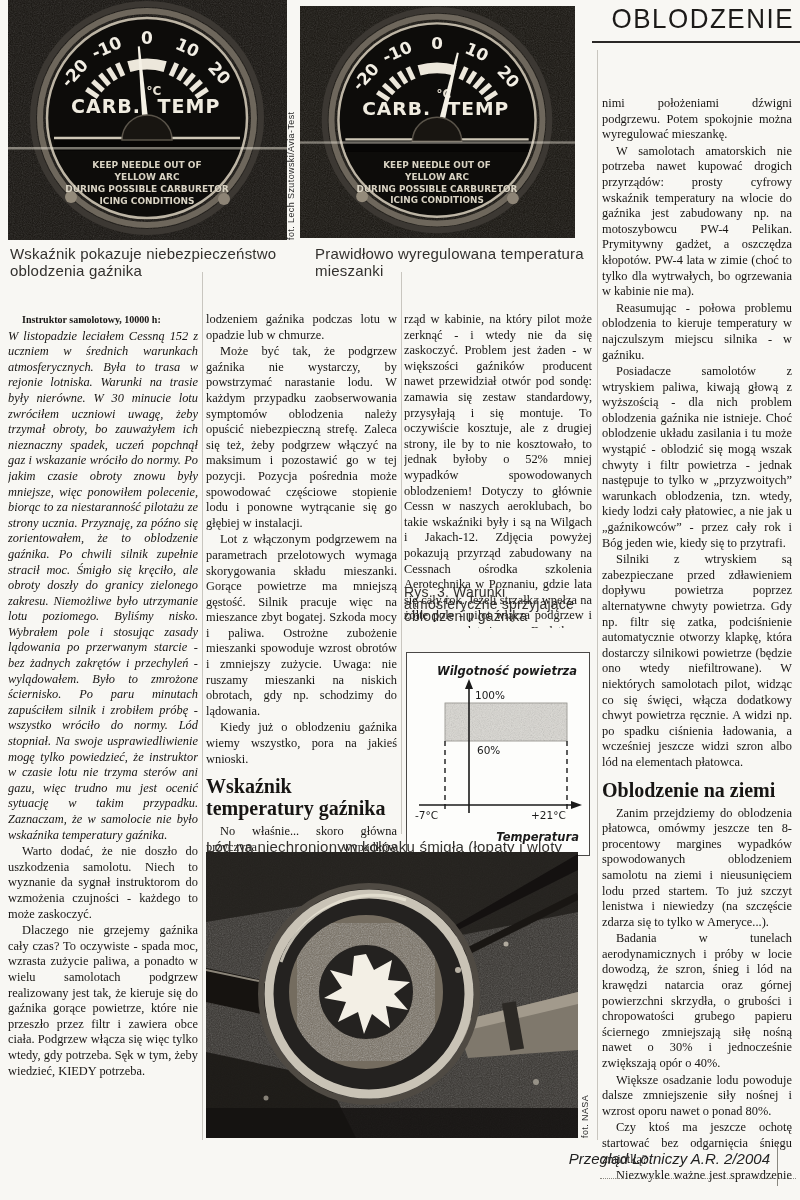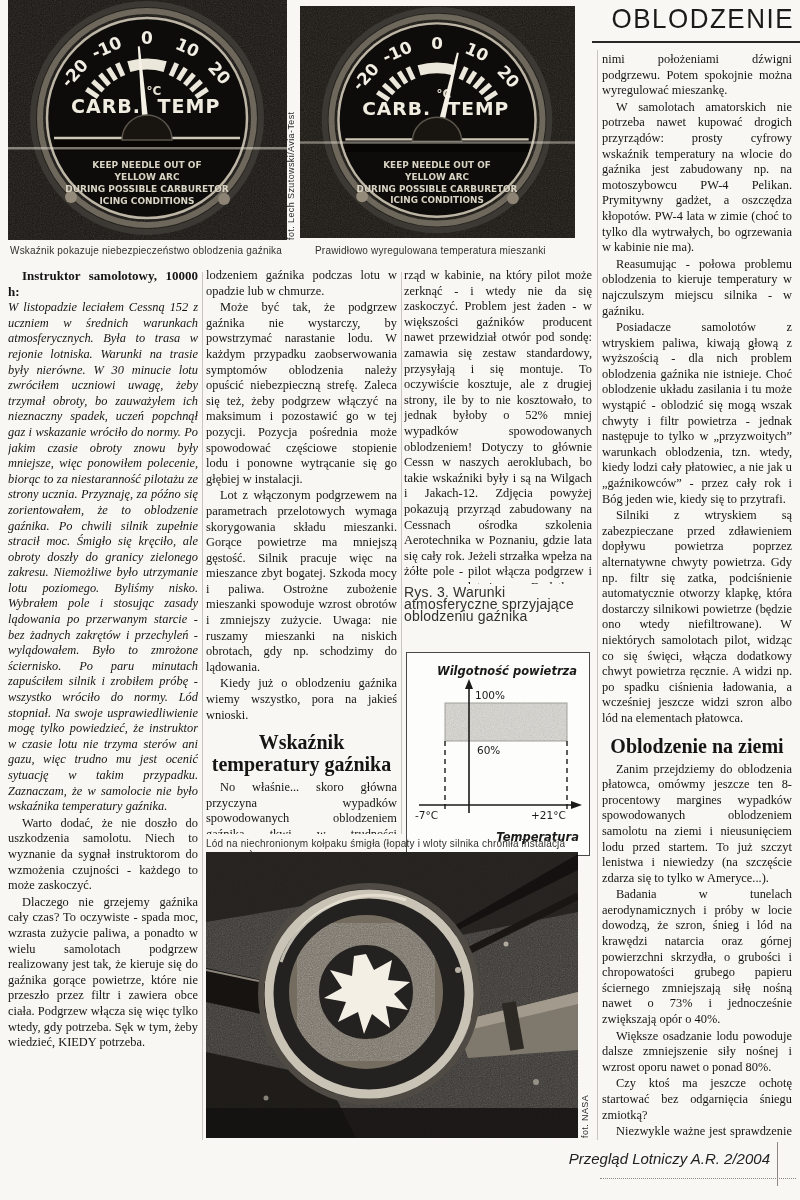--- a/index.html
+++ b/index.html
@@ -9,29 +9,29 @@
   
   #hdr-title{top:4px;left:598px;width:196px;text-align:right;
     font-family:"Liberation Sans",sans-serif;font-size:26px;font-weight:400;
     letter-spacing:1.5px;color:#1c1a18;transform:scaleY(1.05);}
   #hdr-rule{top:41px;left:592px;width:208px;height:0;border-top:2px solid #2a2826;}
   
   .photo{background:#141210;}
   .vcred{writing-mode:vertical-rl;transform:rotate(180deg);
     font-family:"Liberation Sans",sans-serif;font-size:9px;color:#2b2b2b;
     letter-spacing:.4px;white-space:nowrap;}
-  .cap{font-family:"Liberation Sans",sans-serif;font-size:10px;color:#33312e;letter-spacing:.2px;}
-  
-  .col{position:absolute;overflow:hidden;text-align:justify;font-size:12.4px;line-height:15.6px;}
+  .cap{font-family:"Liberation Sans",sans-serif;font-size:15px;color:#33312e;letter-spacing:.2px;}
+  
+  .col{position:absolute;overflow:hidden;text-align:justify;font-size:12.4px;line-height:15.6px;margin-top:44px;}
   .col p{margin:0 0 1px 0;}
   .col p.ind{text-indent:14px;}
   .ital{font-style:italic;}
-  .inlhead{font-weight:bold;font-size:13px;text-indent:14px;}
+  .inlhead{font-weight:bold;font-size:10px;text-indent:14px;}
   h2.sec{font-family:"Liberation Serif",serif;font-weight:bold;font-size:20px;
-    line-height:22px;margin:8px 0 5px 0;text-align:center;text-indent:0;}
+    line-height:22px;margin:8px 0 5px 0;text-align:left;text-indent:0;}
   .vline{position:absolute;width:0;border-left:1px solid #c9c6bf;}
   
   #fig-cap{left:404px;top:586px;width:186px;font-size:14px;line-height:12px;}
   #fig-box{left:406px;top:612px;width:182px;height:202px;background:#fdfdfb;border:1px solid #4a4846;margin-top:40px;}
   
   #bcap{left:206px;top:838px;width:380px;}
   
   #foot{left:400px;top:1150px;width:370px;text-align:right;
     font-family:"Liberation Sans",sans-serif;font-style:italic;font-size:15px;color:#222;}
   #foot-rule{left:600px;top:1178px;width:196px;border-top:1px dotted #8a8880;}
@@ -203,21 +203,21 @@
   </div>
 
   <div class="col" style="left:602px;top:52px;width:190px;height:1088px;">
     <p>nimi położeniami dźwigni podgrzewu. Potem spokojnie można wyregulować mieszankę.</p>
     <p class="ind">W samolotach amatorskich nie potrzeba nawet kupować drogich przyrządów: prosty cyfrowy wskaźnik temperatury na wlocie do gaźnika jest zabudowany np. na motoszybowcu PW-4 Pelikan. Prymitywny gadżet, a oszczędza kłopotów. PW-4 lata w zimie (choć to tylko dla wytrwałych, bo ogrzewania w kabinie nie ma).</p>
     <p class="ind">Reasumując - połowa problemu oblodzenia to kieruje temperatury w najczulszym miejscu silnika - w gaźniku.</p>
     <p class="ind">Posiadacze samolotów z wtryskiem paliwa, kiwają głową z wyższością - dla nich problem oblodzenia gaźnika nie istnieje. Choć oblodzenie układu zasilania i tu może wystąpić - oblodzić się mogą wszak chwyty i filtr powietrza - jednak następuje to tylko w „przyzwoitych” warunkach oblodzenia, tzn. wtedy, kiedy lodzi cały płatowiec, a nie jak u „gaźnikowców” - przez cały rok i Bóg jeden wie, kiedy się to przytrafi.</p>
     <p class="ind">Silniki z wtryskiem są zabezpieczane przed zdławieniem dopływu powietrza poprzez alternatywne chwyty powietrza. Gdy np. filtr się zatka, podciśnienie automatycznie otworzy klapkę, która dostarczy silnikowi powietrze (będzie ono wtedy niefiltrowane). W niektórych samolotach pilot, widząc co się święci, włącza dodatkowy chwyt powietrza ręcznie. A widzi np. po spadku ciśnienia ładowania, a wcześniej jeszcze widzi szron albo lód na elementach płatowca.</p>
     <h2 class="sec">Oblodzenie na ziemi</h2>
     <p class="ind">Zanim przejdziemy do oblodzenia płatowca, omówmy jeszcze ten 8-procentowy margines wypadków spowodowanych oblodzeniem samolotu na ziemi i nieusunięciem lodu przed startem. To już szczyt lenistwa i niewiedzy (na szczęście zdarza się to tylko w Ameryce...).</p>
-    <p class="ind">Badania w tunelach aerodynamicznych i próby w locie dowodzą, że szron, śnieg i lód na krawędzi natarcia oraz górnej powierzchni skrzydła, o grubości i chropowatości grubego papieru ściernego zmniejszają siłę nośną nawet o 73% i jednocześnie zwiększają opór o 40%.</p>
+    <p class="ind">Badania w tunelach aerodynamicznych i próby w locie dowodzą, że szron, śnieg i lód na krawędzi natarcia oraz górnej powierzchni skrzydła, o grubości i chropowatości grubego papieru ściernego zmniejszają siłę nośną nawet o 30% i jednocześnie zwiększają opór o 40%.</p>
     <p class="ind">Większe osadzanie lodu powoduje dalsze zmniejszenie siły nośnej i wzrost oporu nawet o ponad 80%.</p>
     <p class="ind">Czy ktoś ma jeszcze ochotę startować bez odgarnięcia śniegu zmiotką?</p>
     <p class="ind">Niezwykle ważne jest sprawdzenie odpowietrzników zbiorników paliwa - MUSZĄ BYĆ DROŻNE! W przeciwnym razie, w miejscu po zużytym paliwie wytworzy się próżnia, która zatrzyma dopływ paliwa do silnika. Stanie się to niestety dopiero po starcie. Kryształki lodu mogą pojawić się też w odstojnikach paliwa. Zlanie odstojników przed lotem zapobiegnie wędrowaniu ich po układzie paliwowym.</p>
   </div>
 
   <div class="abs cap" id="bcap">Lód na niechronionym kołpaku śmigła (łopaty i wloty silnika chroniła instalacja grzewcza)</div>
 
   <div class="abs photo" style="left:206px;top:852px;width:372px;height:286px;">
     <svg viewBox="0 0 372 286" width="372" height="286">
       <rect width="372" height="286" fill="#36332f"></rect>

